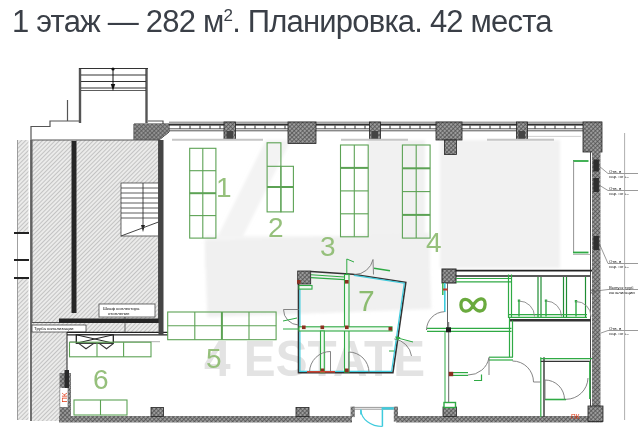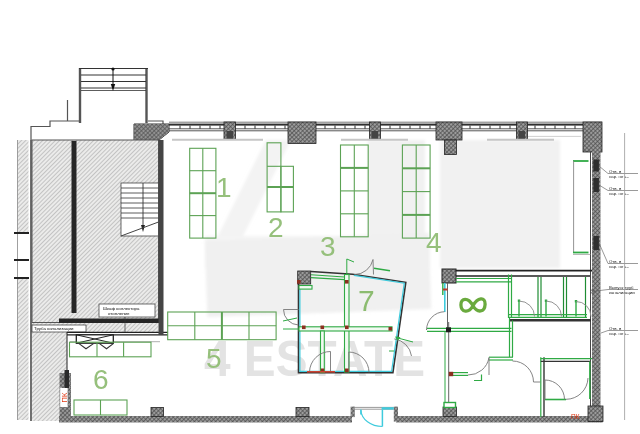--- a/index.html
+++ b/index.html
@@ -5,20 +5,21 @@
   html,body{margin:0;padding:0;background:#ffffff;width:640px;height:434px;overflow:hidden;}
   #page{position:relative;width:640px;height:434px;font-family:"Liberation Sans",sans-serif;}
   #title{position:absolute;left:12px;top:4px;font-size:31px;color:#3a3f47;letter-spacing:-0.8px;}
   #title sup{font-size:17px;}
   svg{position:absolute;left:0;top:0;}
 </style>
 </head>
 <body>
 <div id="page">
 
+<div id="title">1 этаж — 282 м<sup>2</sup>. Планировка. 42 места</div>
 <svg width="640" height="434" viewBox="0 0 640 434">
 <defs>
   <pattern id="hl" width="3" height="3" patternUnits="userSpaceOnUse" patternTransform="rotate(45)">
     <rect width="3" height="3" fill="#ebebea"></rect>
     <line x1="0" y1="0" x2="0" y2="3" stroke="#8e8e8e" stroke-width="0.85"></line>
   </pattern>
   <pattern id="hd" width="3" height="3" patternUnits="userSpaceOnUse" patternTransform="rotate(45)">
     <rect width="3" height="3" fill="#9c9c9c"></rect>
     <line x1="0" y1="0" x2="0" y2="3" stroke="#3a3a3a" stroke-width="1.2"></line>
     <line x1="0" y1="1.5" x2="3" y2="1.5" stroke="#4a4a4a" stroke-width="0.6"></line>

